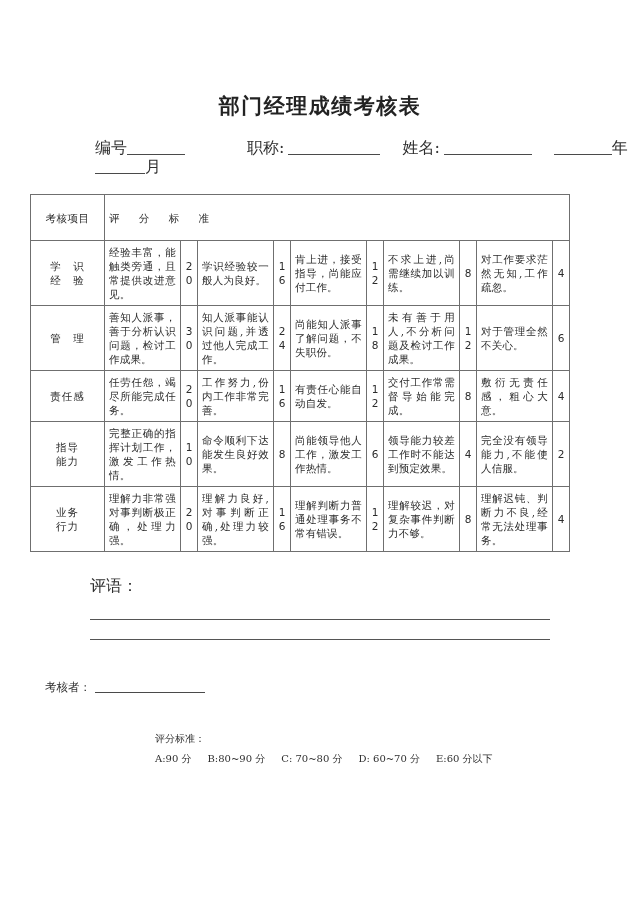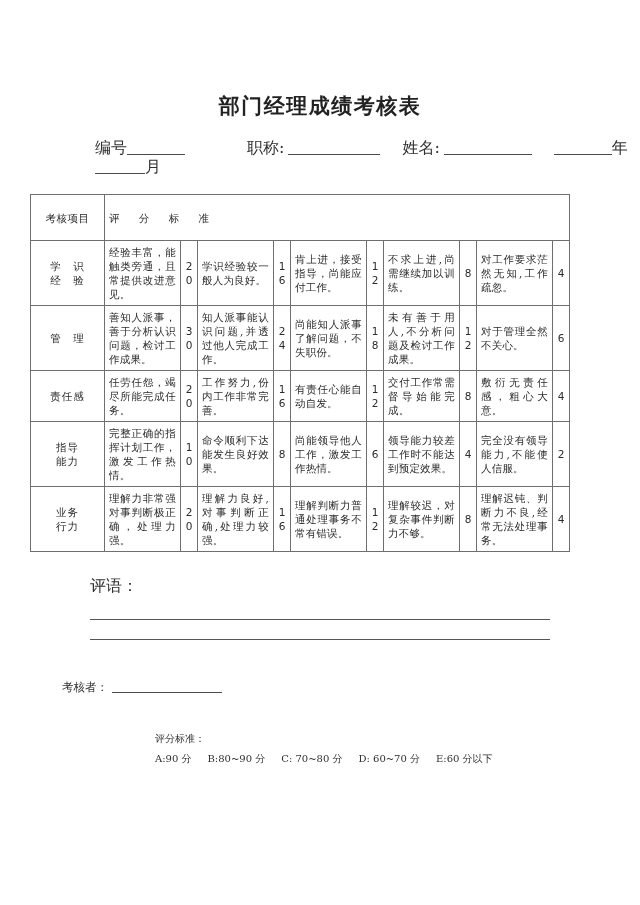--- a/index.html
+++ b/index.html
@@ -149,21 +149,21 @@
   }
   .rule {
     border-bottom: 1px solid #555;
     height: 0;
     margin-top: 22px;
   }
   .rule.second { margin-top: 19px; }
 
   .assessor {
     margin-top: 40px;
-    padding-left: 62px;
+    padding-left: 45px;
     font-size: 11.5px;
     font-family: "DejaVu Serif", "Liberation Serif", serif;
     color: #2f2f2f;
     white-space: nowrap;
   }
   .bl-assessor {
     display: inline-block;
     border-bottom: 1px solid #4a4a4a;
     width: 110px;
     height: 12px;

